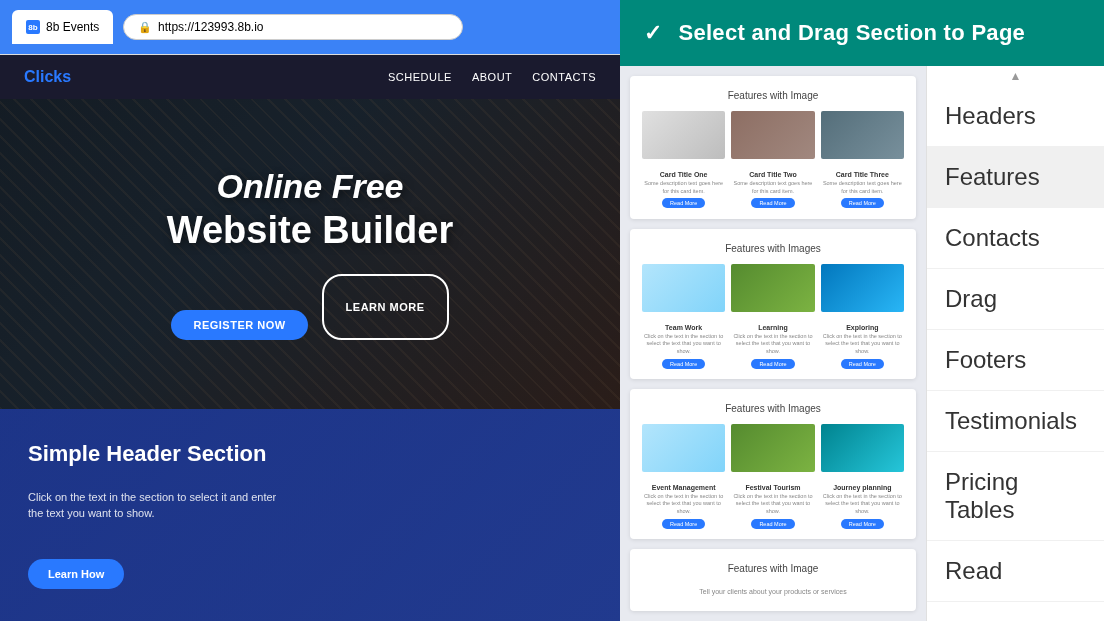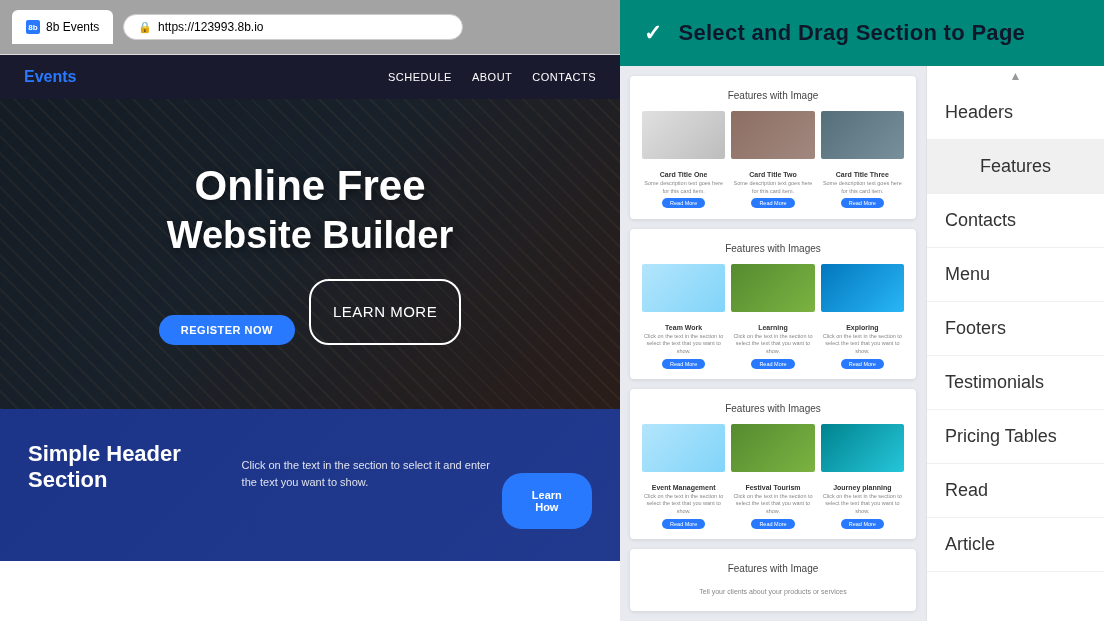--- a/index.html
+++ b/index.html
@@ -9,21 +9,21 @@
     .left-panel {
       width: 620px;
       height: 621px;
       overflow: hidden;
       position: relative;
       flex-shrink: 0;
     }
 
     
     .browser-chrome {
-      background: #a3a3a3;
+      background: #3b82f6;
       height: 55px;
       display: flex;
       align-items: center;
       padding: 18px 12px;
       gap: 10px;
       border-bottom: 1px solid #ddd;
     }
     .browser-tab {
       background: white;
       border-radius: 6px 6px 0 0;
@@ -112,21 +112,22 @@
       background: repeating-linear-gradient(
         45deg,
         rgba(100,80,60,0.15) 0px,
         rgba(100,80,60,0.15) 2px,
         transparent 2px,
         transparent 12px
       );
     }
     .hero-title {
       color: white;
-      font-size: 42px;
+      font-size: 34px;
+      font-style: italic;
       font-weight: 700;
       line-height: 1.1;
       position: relative;
       z-index: 1;
       text-shadow: 2px 2px 8px rgba(0,0,0,0.5);
     }
     .hero-subtitle {
       color: white;
       font-size: 38px;
       font-weight: 800;
@@ -153,34 +154,35 @@
       cursor: pointer;
       letter-spacing: 0.5px;
       margin-top: 36px;
     }
     .btn-secondary {
       background: transparent;
       color: white;
       border: 2px solid white;
       border-radius: 20px;
       padding: 9px 22px;
-      font-size: 15px;
-      font-weight: normal;
+      font-size: 11px;
+      font-weight: bold;
       cursor: pointer;
       letter-spacing: 0.5px;
     }
 
     
     .simple-header-section {
       background: linear-gradient(rgba(30,60,140,0.7), rgba(30,60,140,0.7)),
         linear-gradient(135deg, #1a237e, #283593);
-      height: 152px;
+      height: 212px;
       padding: 32px 28px;
       display: flex;
-      justify-content: flex-end;
+      flex-direction: column;
+      justify-content: space-between;
     }
     .simple-header-title {
       color: white;
       font-size: 22px;
       font-weight: 800;
       line-height: 1.2;
       max-width: 260px;
     }
     .simple-header-desc {
       color: rgba(255,255,255,0.85);
@@ -221,21 +223,21 @@
       padding: 0 24px;
       gap: 16px;
       flex-shrink: 0;
     }
     .check-icon {
       color: white;
       font-size: 22px;
       font-weight: bold;
     }
     .top-bar-title {
-      color: #0f172a;
+      color: #ffffff;
       font-size: 22px;
       font-weight: 600;
       letter-spacing: 0.3px;
     }
 
     
     .content-area {
       flex: 1;
       display: flex;
       overflow: hidden;
@@ -344,30 +346,29 @@
       height: 20px;
       display: flex;
       align-items: center;
       justify-content: center;
       color: #999;
       font-size: 12px;
     }
 
     .category-item {
       padding: 16px 18px;
-      font-size: 18px;
+      font-size: 24px;
       color: #333;
       cursor: pointer;
       border-bottom: 1px solid #f0f0f0;
       font-weight: 400;
     }
     .category-item.active {
       background: #f0f0f0;
       font-weight: 500;
-      text-align: center;
     }
   </style>
 </head>
 <body>
 
 <div class="left-panel">
 
   <div class="browser-chrome">
     <div class="browser-tab">
       <span class="tab-favicon">8b</span>
@@ -376,21 +377,21 @@
     <div class="address-bar">
       <span class="lock-icon">🔒</span>
       <span>https://123993.8b.io</span>
     </div>
   </div>
 
   <div class="website-content">
 
     <div class="site-nav">
       <div class="site-logo">
-        <span>Event</span><span style="color:#2979ff">s</span>
+        <span>Click</span><span style="color:#2979ff">s</span>
       </div>
       <div class="site-nav-links">
         <a>SCHEDULE</a>
         <a>ABOUT</a>
         <a>CONTACTS</a>
       </div>
     </div>
 
     <div class="hero">
       <div class="hero-title">Online Free</div>
@@ -512,21 +513,21 @@
       </div>
 
     </div>
 
     <div class="categories-sidebar">
       <div class="scroll-indicator-top">▲</div>
 
       <div class="category-item">Headers</div>
       <div class="category-item active">Features</div>
       <div class="category-item">Contacts</div>
-      <div class="category-item">Menu</div>
+      <div class="category-item">Drag</div>
       <div class="category-item">Footers</div>
       <div class="category-item">Testimonials</div>
       <div class="category-item">Pricing Tables</div>
       <div class="category-item">Read</div>
       <div class="category-item">Article</div>
     </div>
   </div>
 </div>
 
 </body></html>

